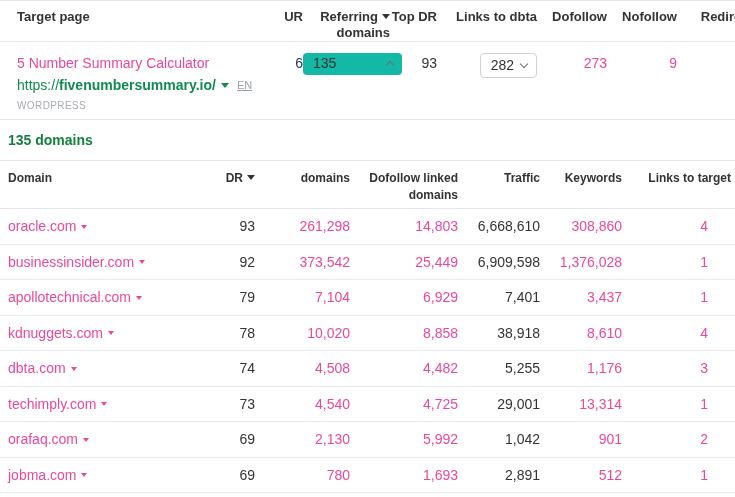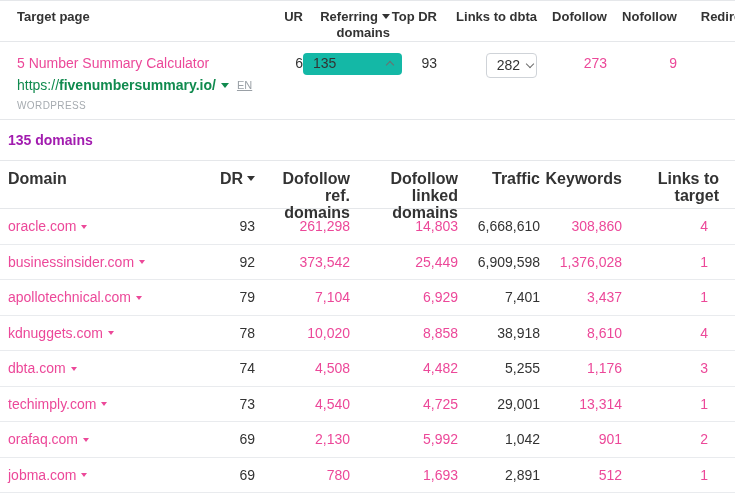--- a/index.html
+++ b/index.html
@@ -30,37 +30,37 @@
   .bold { font-weight:bold; }
   .lang { font-size:11px; color:#9aa0a6; margin-left:8px; vertical-align:1px;text-decoration:underline; }
   .platform { font-size:10px; color:#a6abb0; letter-spacing:.4px; margin-top:3px; }
   .val { line-height:21px; }
   .dark { color:#333; }
   
   .badge { display:inline-flex; align-items:center; background:#14b8a6; border-radius:4px;
            padding:2px 9px 3px 10px; line-height:17px; cursor:pointer;gap:43px; }
   
   .select { display:inline-flex; align-items:center; background:#fff; border:1px solid #cfd3d8;
-            border-radius:4px; padding:2px 3px 3px 10px; line-height:18px; cursor:pointer; }
+            border-radius:4px; padding:2px 9px 3px 10px; line-height:18px; cursor:pointer; }
   
   .tri { display:inline-block; width:0; height:0; border-left:4px solid transparent;
          border-right:4px solid transparent; border-top:5px solid currentColor;
          vertical-align:middle; margin-left:5px; margin-top:-2px; }
   .tri.hdr { margin-left:4px; border-top-color:#333; }
   .chev { display:inline-block; width:6px; height:6px;
           border-right:1.6px solid #6e6e6e; border-bottom:1.6px solid #6e6e6e; }
   .chev.up { transform:rotate(-135deg); margin-left:8px; margin-top:3px; }
   .chev.down { transform:rotate(45deg); margin-left:7px; margin-top:-2px; }
   
   .section-bar { height:41px; border-bottom:1px solid #e5e7ea; display:flex; align-items:center;
-                 padding-left:8px; font-weight:bold; font-size:14px; color:#a21caf; }
+                 padding-left:8px; font-weight:bold; font-size:14px; color:#15803d; }
   
   .t2-head { height:48px; border-bottom:1px solid #e5e7ea; align-items:start; padding-top:9px; }
-  .t2-head .c { font-weight:bold; font-size:16px; line-height:17px; color:#333; }
-  .t2-head .c.last { padding-right:16px; }
+  .t2-head .c { font-weight:bold; font-size:12px; line-height:17px; color:#333; }
+  .t2-head .c.last { padding-right:4px; }
   .t2-row { height:35.5px; border-bottom:1px solid #e9ebee; align-items:center; }
   .t2-row .c.last { padding-right:27px; }
   .domain-link { white-space:nowrap; }
   .domain-link .tri { border-left-width:3.5px; border-right-width:3.5px; border-top-width:4.5px; }
 </style>
 </head>
 <body>
 
 <div class="screen">
 
@@ -104,21 +104,20 @@
   </div>
 
   <div class="section-bar">
     <span>135 domains</span>
   </div>
 
   <div class="grid-t2 t2-head">
     <div class="c first-t2">Domain</div>
     <div class="c num"><span>DR</span><i class="tri hdr"></i></div>
     <div class="c num">
-      <div>Dofollow ref.</div>
       <div>domains</div>
     </div>
     <div class="c num">
       <div>Dofollow linked</div>
       <div>domains</div>
     </div>
     <div class="c num">Traffic</div>
     <div class="c num">Keywords</div>
     <div class="c num last">Links to target</div>
   </div>

